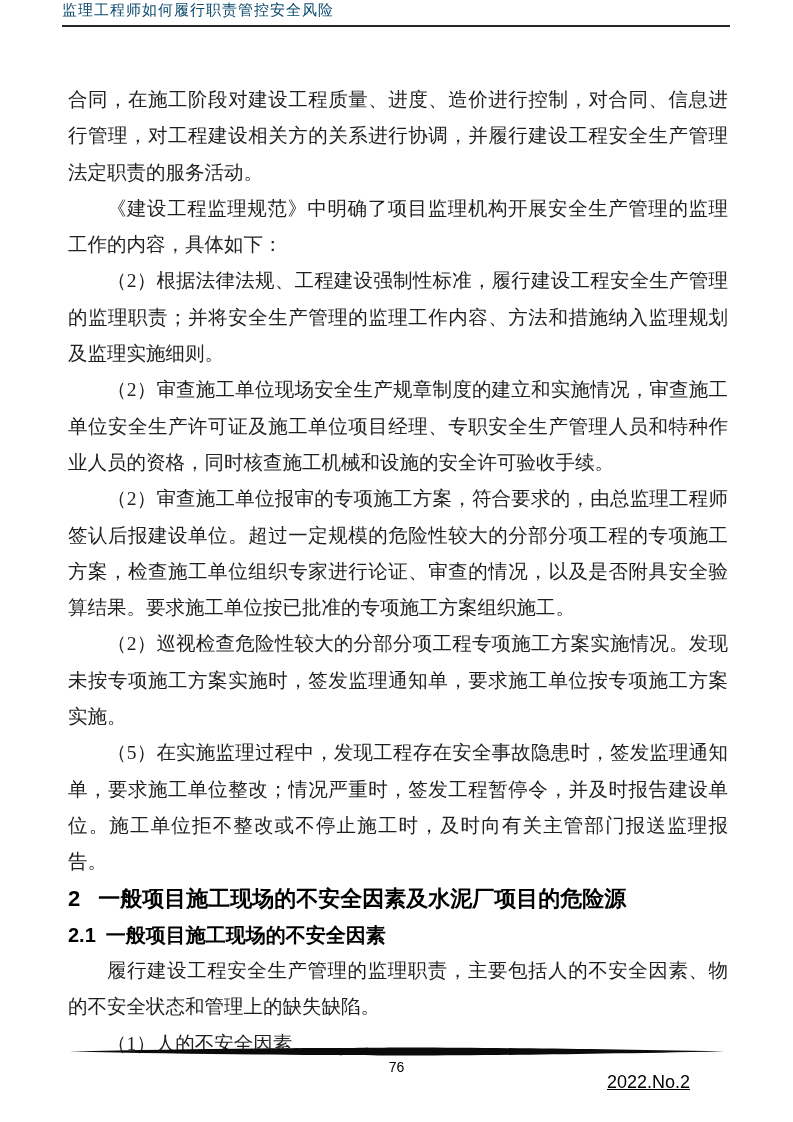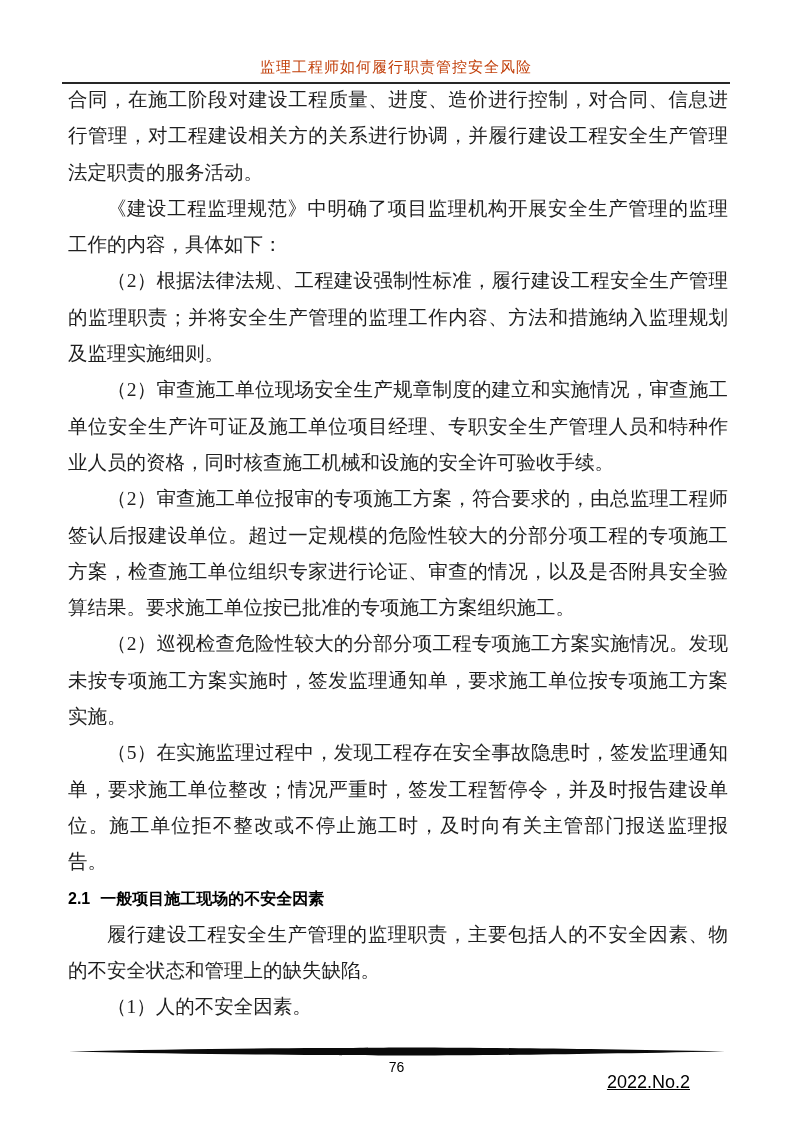--- a/index.html
+++ b/index.html
@@ -18,25 +18,24 @@
   }
 
   
   .running-header {
     position: absolute;
     top: 0;
     left: 62px;
     width: 668px;
   }
   .running-title {
-    padding-top: 57px;
-    text-align: center;
+    text-align: left;
     font-size: 15px;
     letter-spacing: 1px;
-    color: #c2410c;
+    color: #0c4a6e;
     line-height: 20px;
   }
   .header-rule {
     margin-top: 5px;
     border-top: 2px solid #262626;
     height: 0;
   }
 
   
   .content {
@@ -62,21 +61,21 @@
     font-weight: bold;
     color: #000000;
     text-indent: 0;
     text-align: left;
   }
   .h2 {
     font-size: 22px;
     line-height: 36.3px;
   }
   .h3 {
-    font-size: 16px;
+    font-size: 20px;
     line-height: 36.3px;
   }
   .h2 .num {
     display: inline-block;
     margin-right: 18px;
   }
   .h3 .num {
     display: inline-block;
     margin-right: 10px;
   }
@@ -131,20 +130,23 @@
 
   <main class="content">
     <p class="para no-indent">合同，在施工阶段对建设工程质量、进度、造价进行控制，对合同、信息进行管理，对工程建设相关方的关系进行协调，并履行建设工程安全生产管理法定职责的服务活动。</p>
     <p class="para">《建设工程监理规范》中明确了项目监理机构开展安全生产管理的监理工作的内容，具体如下：</p>
     <p class="para">（2）根据法律法规、工程建设强制性标准，履行建设工程安全生产管理的监理职责；并将安全生产管理的监理工作内容、方法和措施纳入监理规划及监理实施细则。</p>
     <p class="para">（2）审查施工单位现场安全生产规章制度的建立和实施情况，审查施工单位安全生产许可证及施工单位项目经理、专职安全生产管理人员和特种作业人员的资格，同时核查施工机械和设施的安全许可验收手续。</p>
     <p class="para">（2）审查施工单位报审的专项施工方案，符合要求的，由总监理工程师签认后报建设单位。超过一定规模的危险性较大的分部分项工程的专项施工方案，检查施工单位组织专家进行论证、审查的情况，以及是否附具安全验算结果。要求施工单位按已批准的专项施工方案组织施工。</p>
     <p class="para">（2）巡视检查危险性较大的分部分项工程专项施工方案实施情况。发现未按专项施工方案实施时，签发监理通知单，要求施工单位按专项施工方案实施。</p>
     <p class="para">（5）在实施监理过程中，发现工程存在安全事故隐患时，签发监理通知单，要求施工单位整改；情况严重时，签发工程暂停令，并及时报告建设单位。施工单位拒不整改或不停止施工时，及时向有关主管部门报送监理报告。</p>
 
+    <h2 class="h2">
+      <span class="num">2</span><span>一般项目施工现场的不安全因素及水泥厂项目的危险源</span>
+    </h2>
 
     <h3 class="h3">
       <span class="num">2.1</span><span>一般项目施工现场的不安全因素</span>
     </h3>
 
     <p class="para">履行建设工程安全生产管理的监理职责，主要包括人的不安全因素、物的不安全状态和管理上的缺失缺陷。</p>
     <p class="para">（1）人的不安全因素。</p>
   </main>
 
   <footer class="footer">

